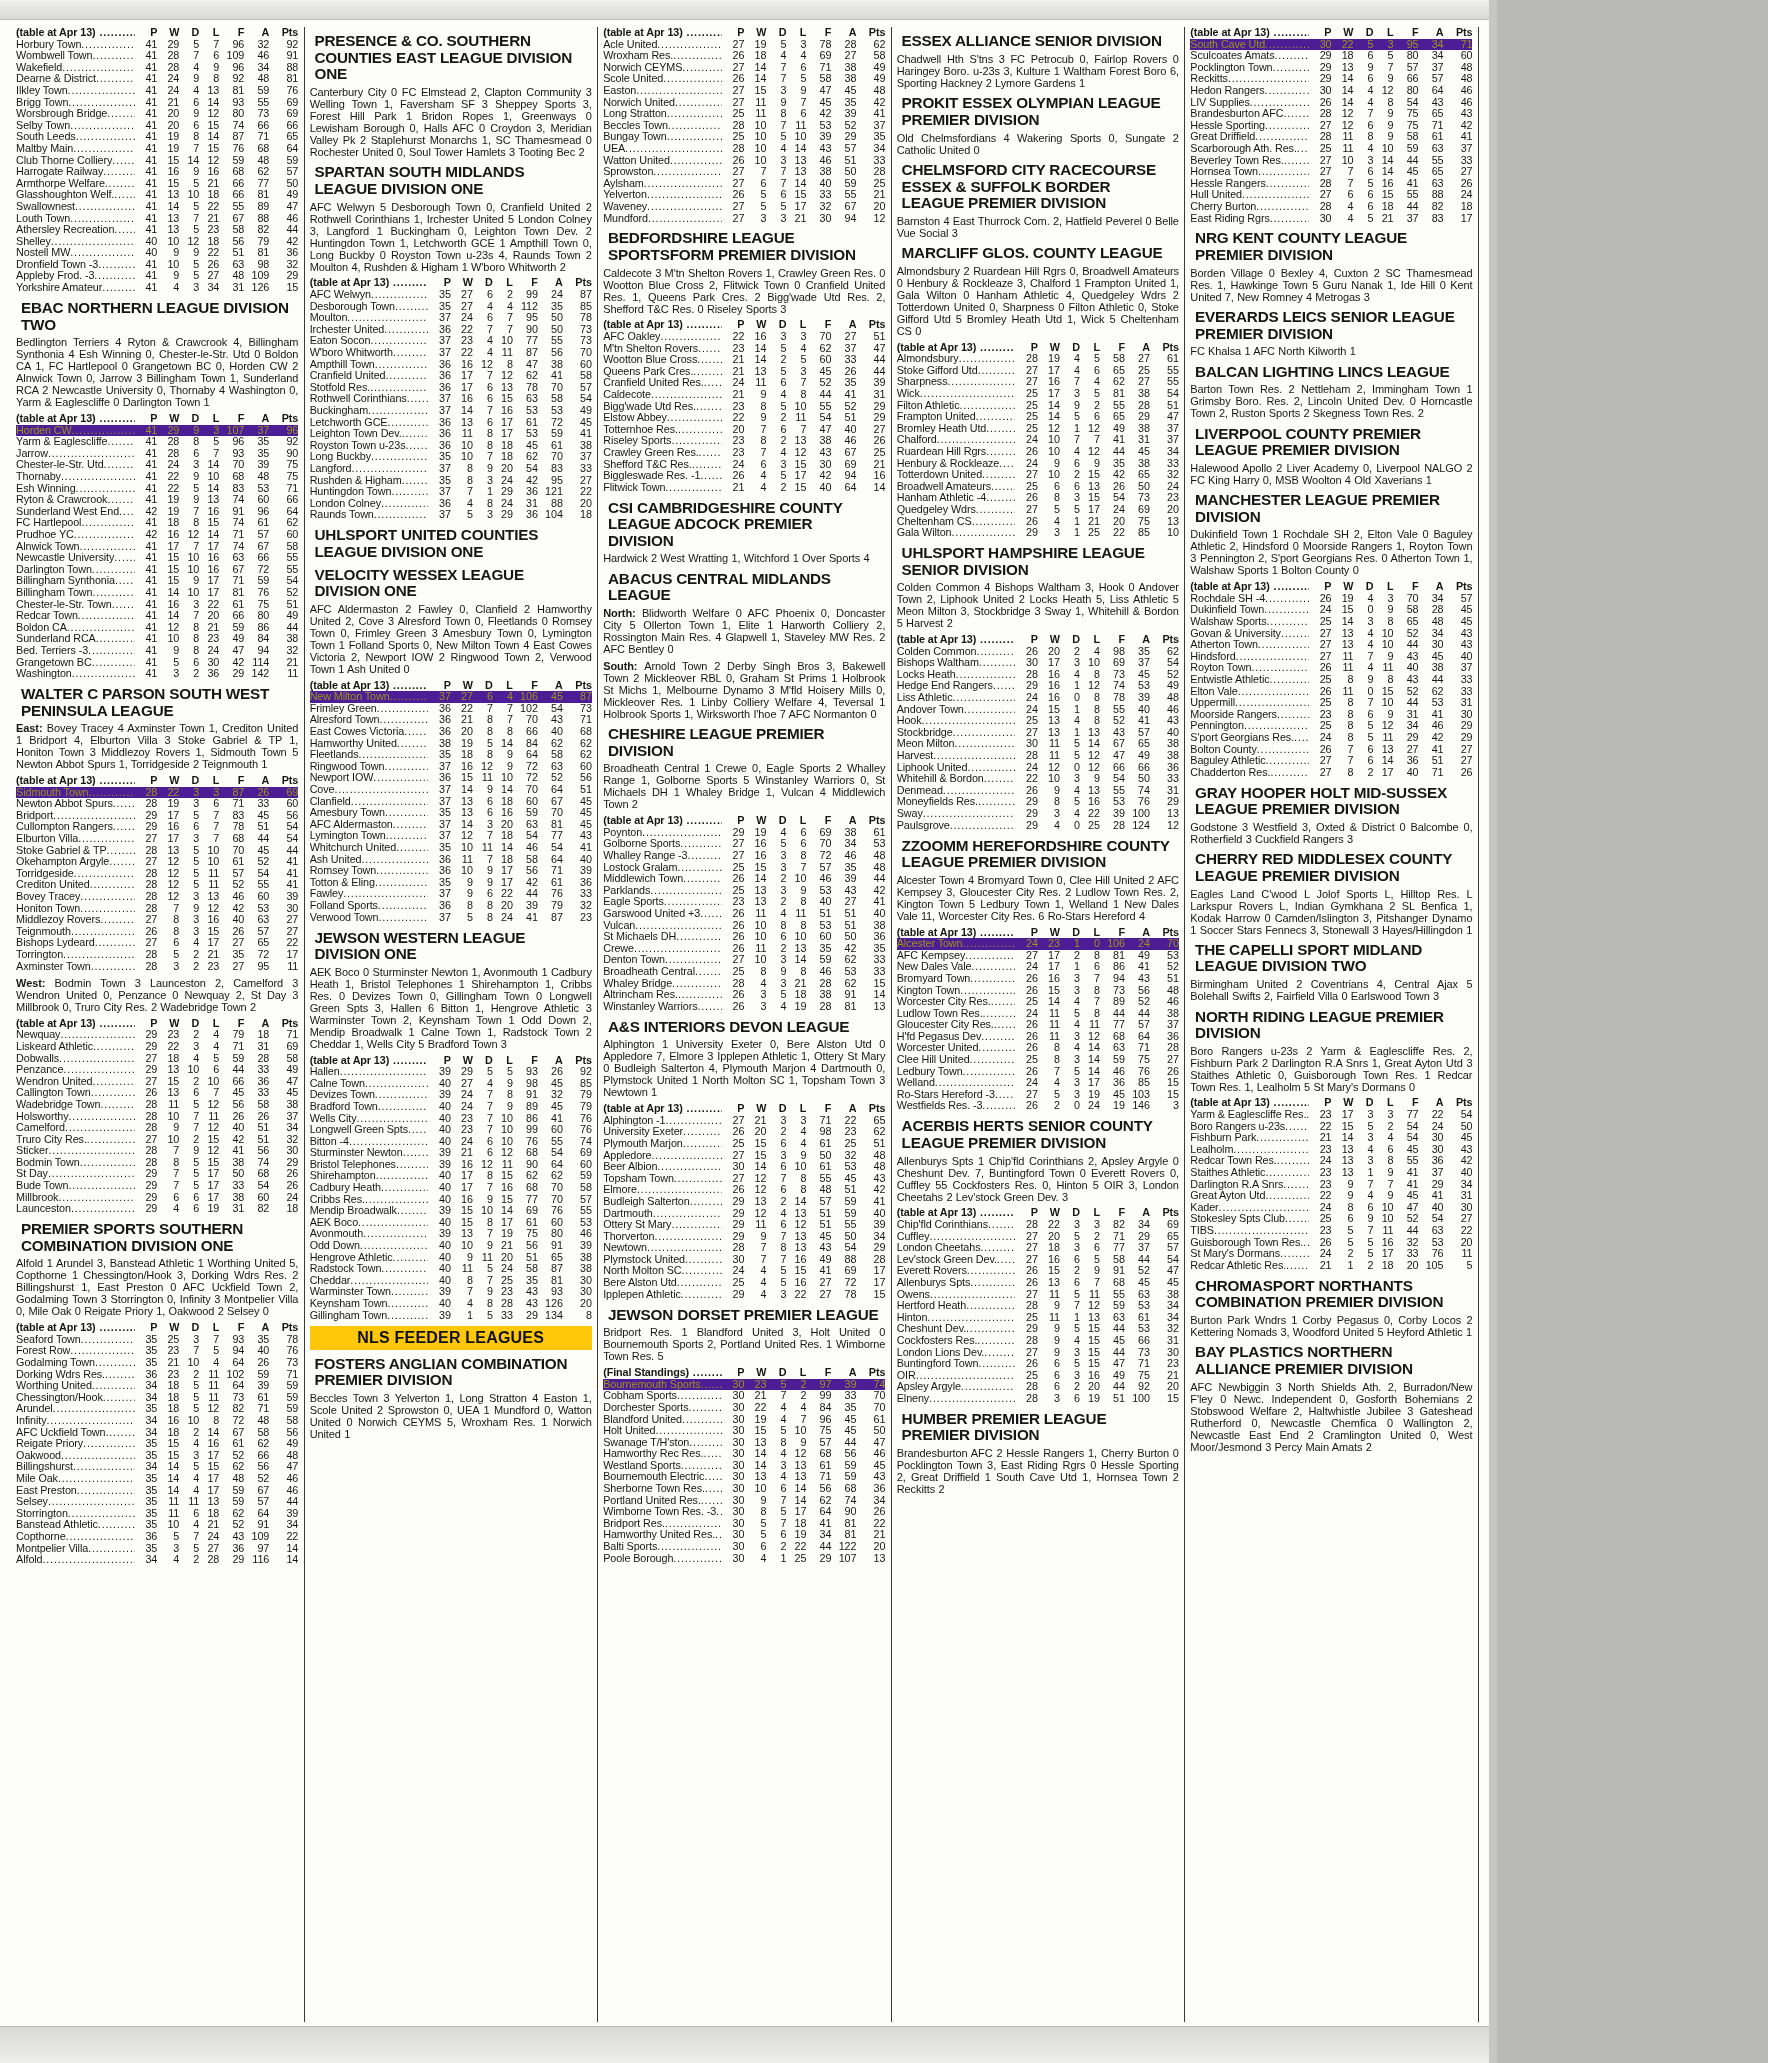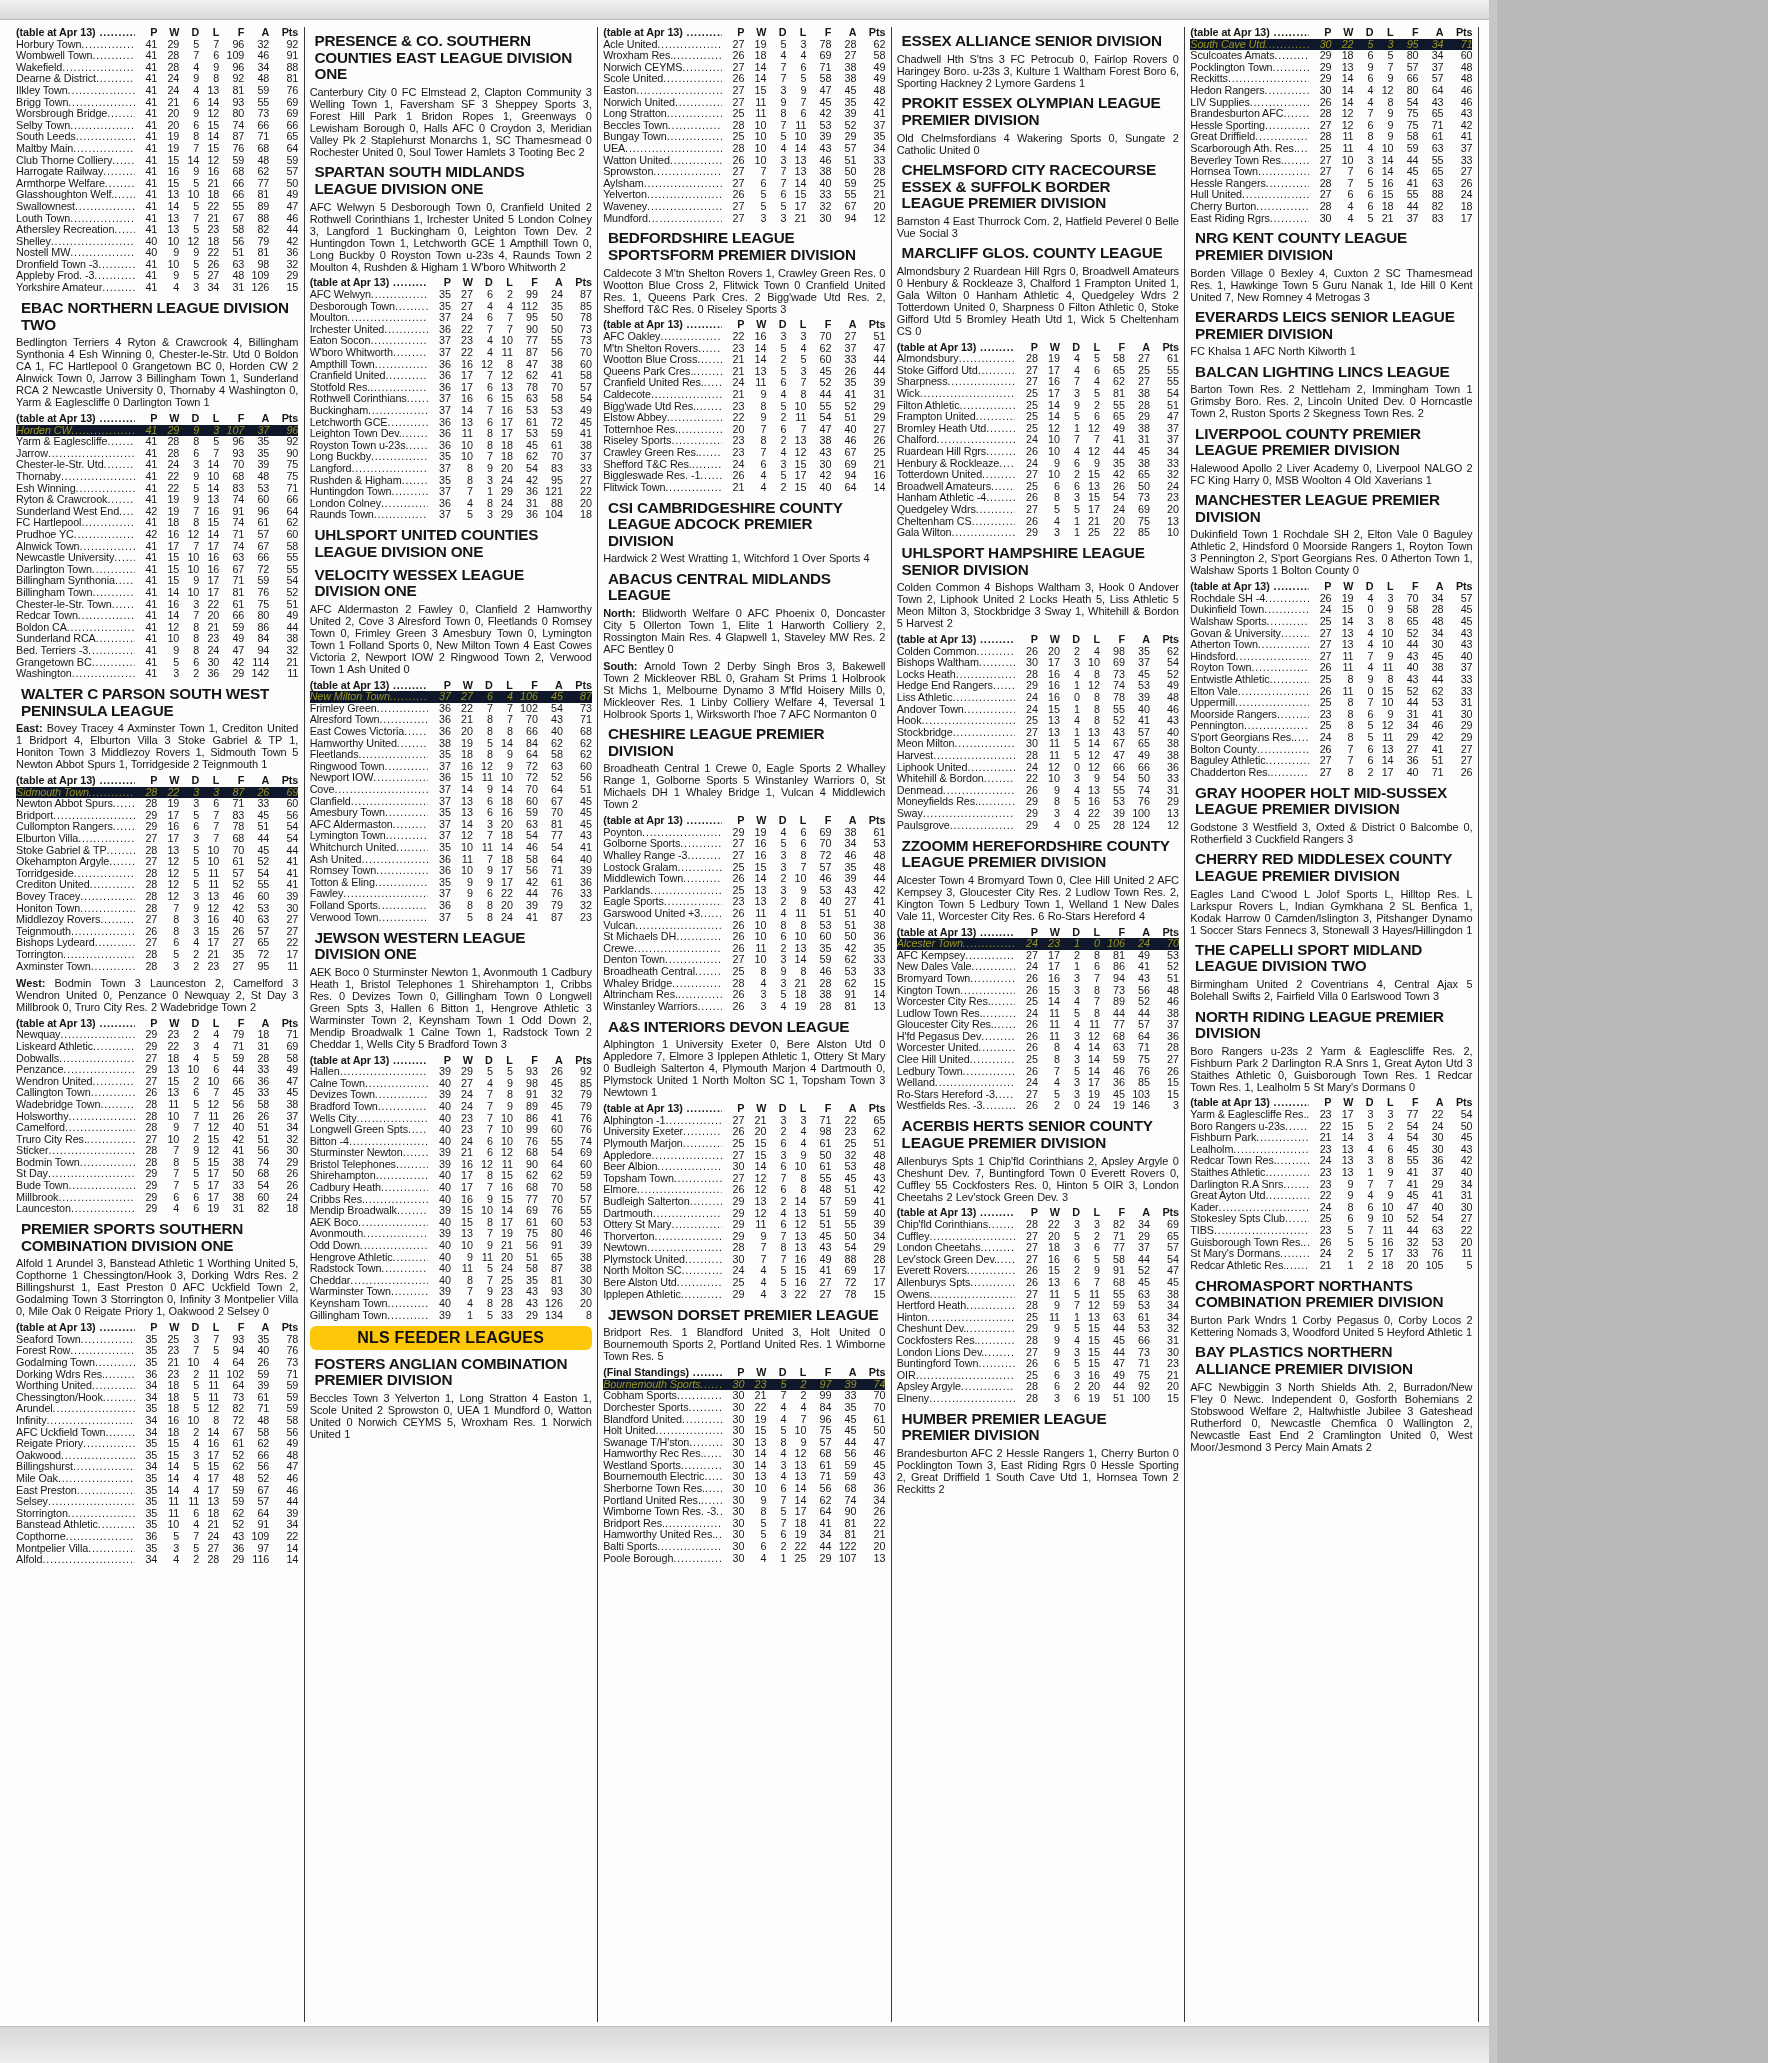--- a/index.html
+++ b/index.html
@@ -12,31 +12,31 @@
   .edge-right{position:absolute;right:0;top:0;width:8px;height:100%;background:#c6c6c4;}
   .cols{position:absolute;left:11.3px;right:18px;top:27px;bottom:42px;display:flex;overflow:hidden;}
   .col{flex:1 1 0;min-width:0;padding:0 5.6px 0 4.8px;border-right:0.8px solid #3a3a3a;overflow:hidden;}
   .col:last-child{border-right:0.8px solid #3a3a3a;}
   .head{font-weight:800;font-size:15.3px;line-height:16.5px;text-align:left;
         margin:6.4px 4.8px 3.2px 4.8px;letter-spacing:-0.2px;}
   .res{font-size:11px;line-height:12px;text-align:justify;margin:0 0 4.8px 0;
        letter-spacing:-0.1px;word-spacing:0.4px;}
   .res b{font-weight:700;}
   .banner{background:#fec70a;color:#101010;font-weight:800;font-size:16px;line-height:18px;
-          text-align:center;padding:3.2px 1.6px 2.4px;margin:4.8px 0 5.6px;letter-spacing:0.2px;border-radius:6px;}
+          text-align:center;padding:3.2px 1.6px 2.4px;margin:4.8px 0 5.6px;letter-spacing:0.2px;}
   .table{margin:0 0 4.8px 0;}
   .trow{display:flex;font-size:10.8px;line-height:11.6px;white-space:nowrap;letter-spacing:-0.1px;}
   .trow .nm{flex:1 1 auto;overflow:hidden;white-space:nowrap;}
   .trow .nm::after{content:"..............................................................";letter-spacing:0.8px;}
   .trow .n{flex:0 0 auto;text-align:right;}
   .n.p{width:22.6px}.n.w{width:22px}.n.d{width:20px}.n.l{width:20px}
   .n.f{width:25px}.n.a{width:25px}.n.pt{width:29px}
   .thead{font-weight:700;}
   .thead .nm::after{content:" ............";letter-spacing:0.8px;}
-  .hl{color:#9a941f;background:#0f172a;font-style:italic;}
+  .hl{color:#9a941f;background:#4c1d95;}
 </style>
 </head>
 <body>
 
 <div class="sheet">
   <div class="edge-top"></div>
   <div class="cols" id="cols">
       <div class="col">
         <div class="table">
           <div class="trow thead">

